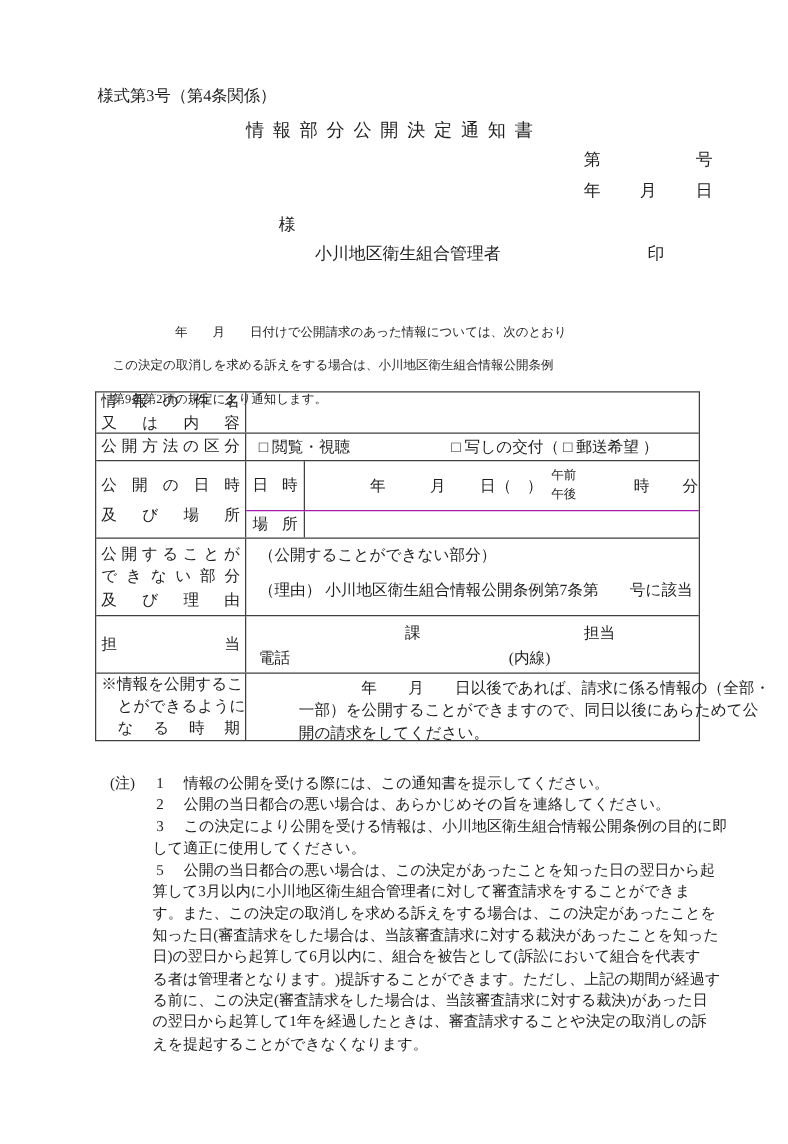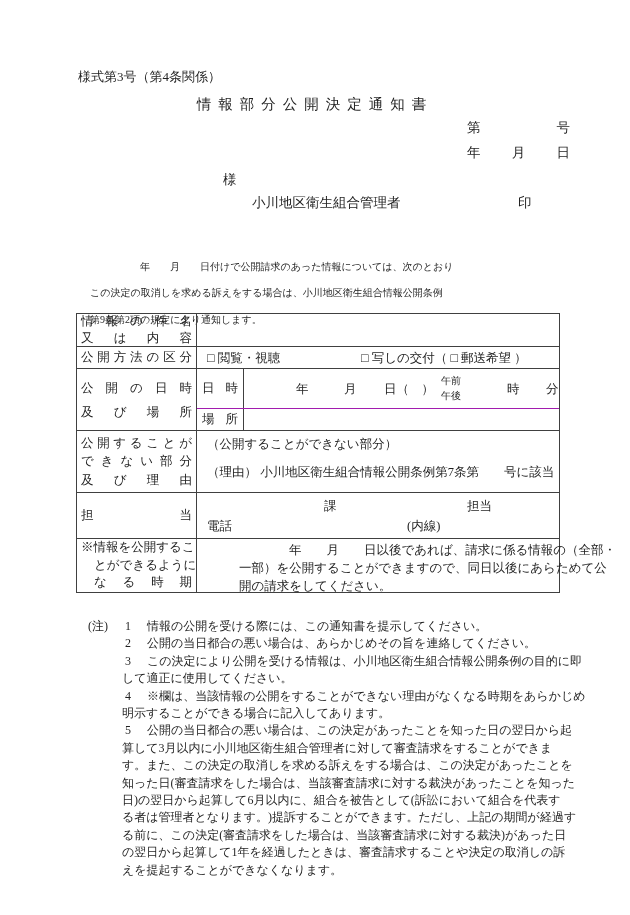--- a/index.html
+++ b/index.html
@@ -181,24 +181,20 @@
 
   <div class="note">
     <div class="note-line first"><span class="note-num">2</span><span>公開の当日都合の悪い場合は、あらかじめその旨を連絡してください。</span></div>
   </div>
 
   <div class="note">
     <div class="note-line first"><span class="note-num">3</span><span>この決定により公開を受ける情報は、小川地区衛生組合情報公開条例の目的に即</span></div>
     <div class="note-line cont">して適正に使用してください。</div>
   </div>
 
-  <div class="note">
-    <div class="note-line first"><span class="note-num">4</span><span>※欄は、当該情報の公開をすることができない理由がなくなる時期をあらかじめ</span></div>
-    <div class="note-line cont">明示することができる場合に記入してあります。</div>
-  </div>
 
   <div class="note">
     <div class="note-line first"><span class="note-num">5</span><span>公開の当日都合の悪い場合は、この決定があったことを知った日の翌日から起</span></div>
     <div class="note-line cont">算して3月以内に小川地区衛生組合管理者に対して審査請求をすることができま</div>
     <div class="note-line cont">す。また、この決定の取消しを求める訴えをする場合は、この決定があったことを</div>
     <div class="note-line cont">知った日(審査請求をした場合は、当該審査請求に対する裁決があったことを知った</div>
     <div class="note-line cont">日)の翌日から起算して6月以内に、組合を被告として(訴訟において組合を代表す</div>
     <div class="note-line cont">る者は管理者となります。)提訴することができます。ただし、上記の期間が経過す</div>
     <div class="note-line cont">る前に、この決定(審査請求をした場合は、当該審査請求に対する裁決)があった日</div>
     <div class="note-line cont">の翌日から起算して1年を経過したときは、審査請求することや決定の取消しの訴</div>

